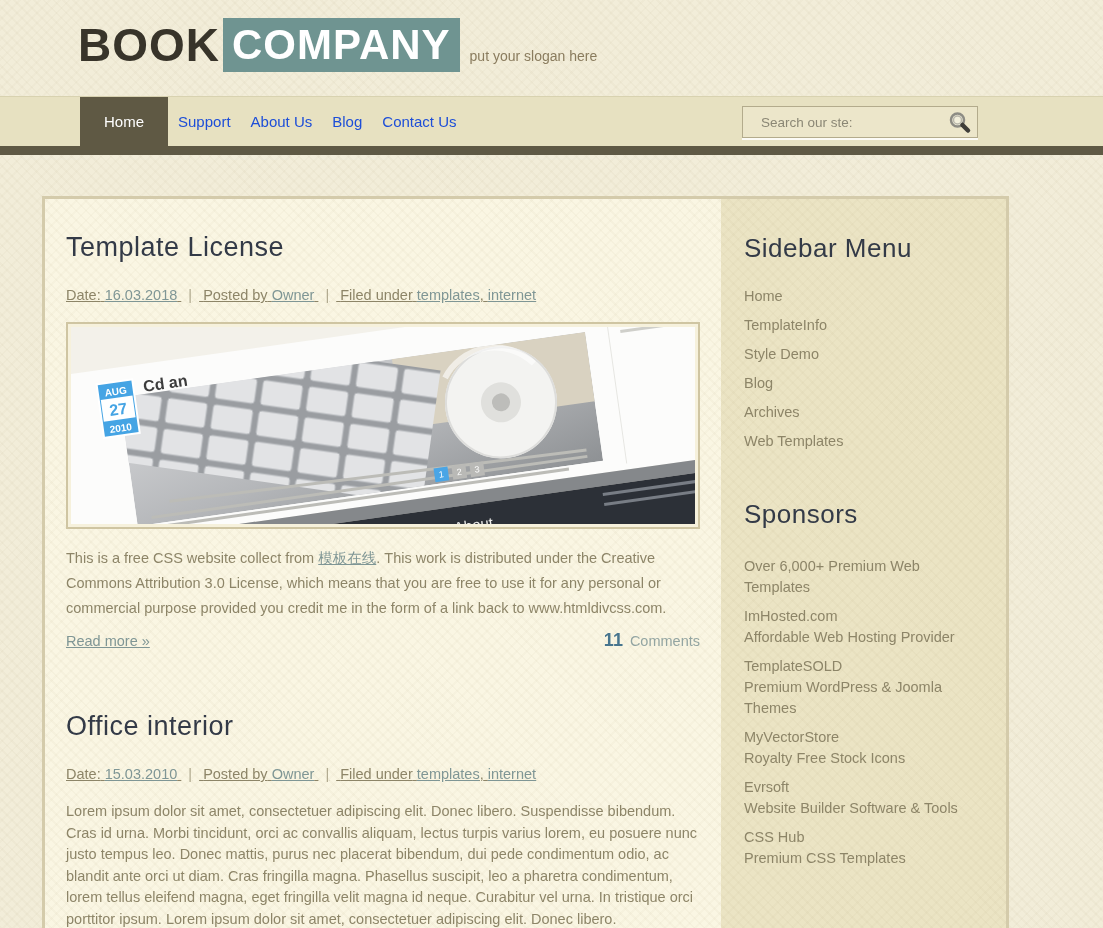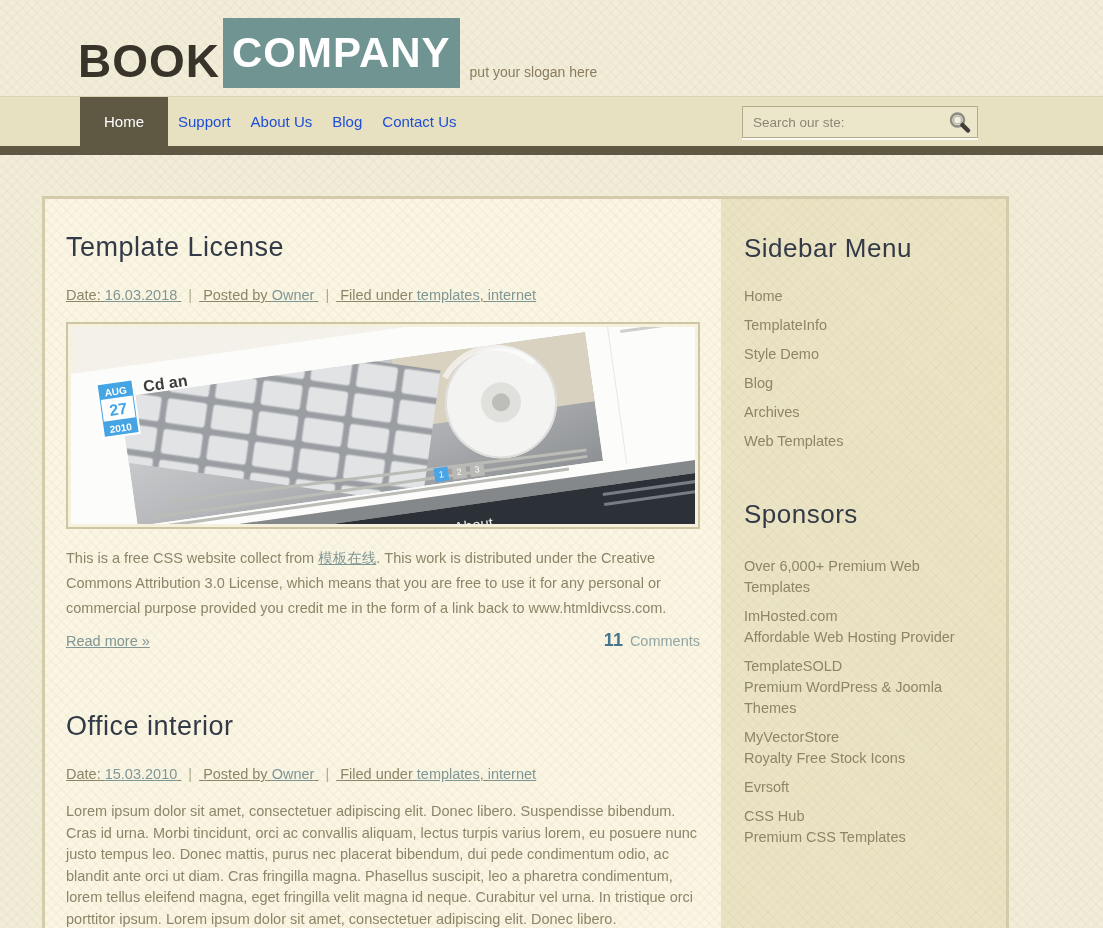--- a/index.html
+++ b/index.html
@@ -18,41 +18,41 @@
   
   .header { position:absolute; top:0; left:0; width:1103px; height:108px; }
   .logo { position:absolute; left:78px; top:18px; display:flex; align-items:flex-end; }
   .logo-book {
     font-size:46px; font-weight:bold; letter-spacing:1px;
     color:#38342a; line-height:54px;
   }
   .logo-company {
     margin-left:3px; background:#6f9491; color:#ffffff;
     font-size:42px; font-weight:bold; letter-spacing:1px;
-    line-height:54px; padding:8px 9px;
+    line-height:54px; padding:0 9px;
   }
   .slogan { margin-left:10px; margin-bottom:8px; font-size:14px; color:#8a7c5e; }
   
   .navbar {
     position:absolute; top:96px; left:0; width:1103px; height:50px;
     background-color:#e7e1c1; border-top:1px solid #d8d2b0;
   }
   .nav-list { position:absolute; left:80px; top:0; height:50px; display:flex; list-style:none; }
   .nav-item {
     display:block; height:50px; line-height:50px; padding:0 10px;
     font-size:15px; color:#1d4ed8; text-decoration:none; cursor:pointer;
   }
   .nav-item.active { background:#5f5944; color:#ffffff; padding:0 24px; }
   .searchbox {
     position:absolute; right:125px; top:9px; width:236px; height:32px;
     border:1px solid #b3ab8c; background:rgba(250,247,232,.25);
     box-shadow:0 2px 0 rgba(255,255,255,.85);
   }
   .searchbox input {
-    position:absolute; left:0; top:0; width:200px; height:30px;
+    position:absolute; left:8px; top:0; width:200px; height:30px;
     background:transparent; border:none; outline:none;
     padding:0 10px; font-size:13.5px; color:#6d6753;
     font-family:"Liberation Sans", sans-serif;
   }
   .searchbox input::placeholder { color:#8b8775; opacity:1; }
   .search-ico { position:absolute; right:5px; top:3px; width:25px; height:25px; cursor:pointer; }
   .darkbar { position:absolute; top:146px; left:0; width:1103px; height:9px; background:#5f5944; }
   
   .container {
     position:absolute; left:42px; top:196px; width:967px; height:760px;
@@ -283,20 +283,21 @@
       <div class="sponsor">
         <a>TemplateSOLD</a>
         <div>Premium WordPress &amp; Joomla Themes</div>
       </div>
       <div class="sponsor">
         <a>MyVectorStore</a>
         <div>Royalty Free Stock Icons</div>
       </div>
       <div class="sponsor">
         <a>Evrsoft</a>
+        <div>Website Builder Software &amp; Tools</div>
       </div>
       <div class="sponsor">
         <a>CSS Hub</a>
         <div>Premium CSS Templates</div>
       </div>
     </div>
   </div>
 </div>
 
 </body></html>

